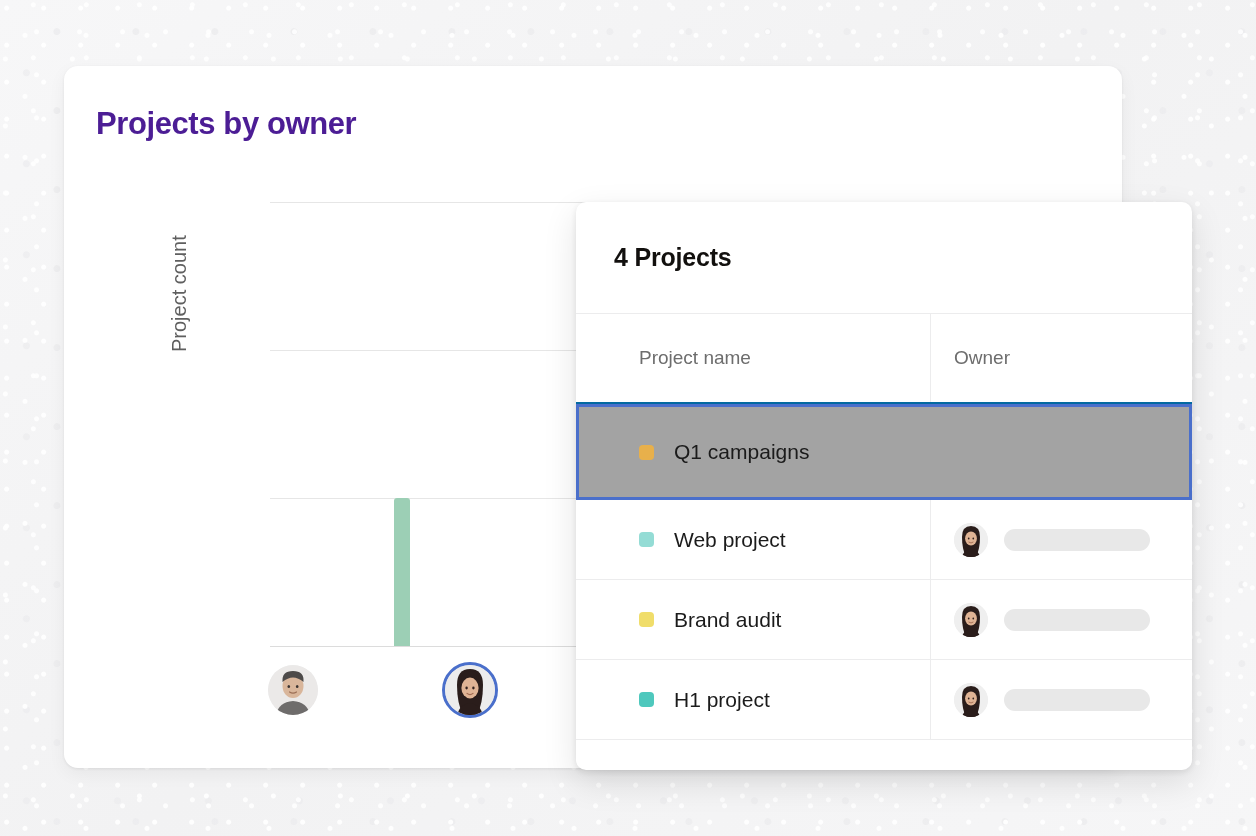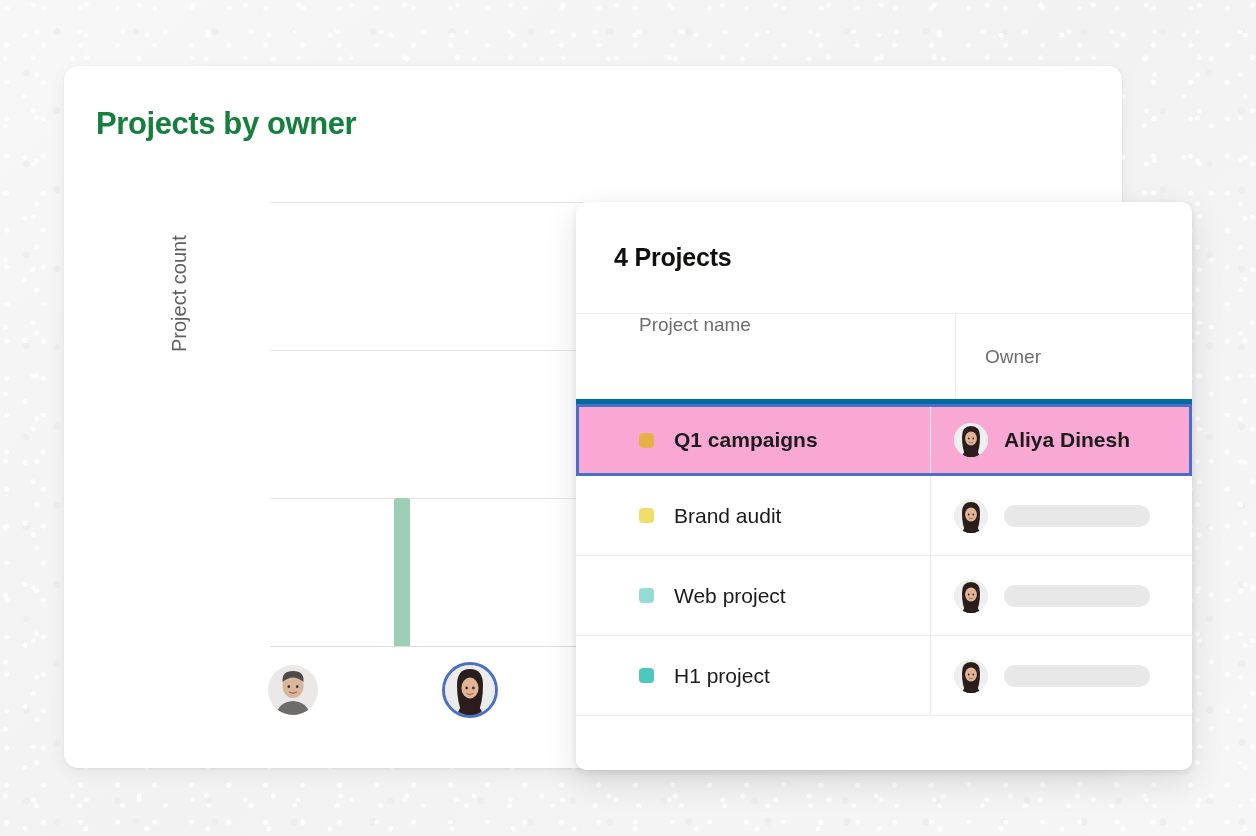--- a/index.html
+++ b/index.html
@@ -42,21 +42,21 @@
     box-shadow: 0 1px 3px rgba(0,0,0,.07), 0 6px 18px rgba(0,0,0,.05);
     overflow: hidden;
   }
 
   .chart-title {
     position: absolute;
     left: 32px;
     top: 40px;
     font-size: 31px;
     font-weight: 700;
-    color: #15803d;
+    color: #4c1d95;
     letter-spacing: -.4px;
   }
 
   
   .plot {
     position: absolute;
     left: 206px;   
     top: 136px;    
     width: 560px;
     height: 444px; 
@@ -133,49 +133,48 @@
     font-weight: 700;
     color: #12100e;
     letter-spacing: -.2px;
   }
 
   .table { width: 100%; }
 
   .table-head {
     display: flex;
     height: 90px;
-    border-bottom: 5px solid #0369a1;
-    gap: 25px;
+    align-items: center;
+    border-bottom: 2px solid #0369a1;
   }
   .th {
     font-size: 19px;
     color: #6d6d6d;
   }
   .th-name { width: 354px; padding-left: 63px; }
   .th-owner {
     flex: 1;
-    padding-left: 29px;
+    padding-left: 23px;
     border-left: 1px solid #ececed;
     height: 100%;
     display: flex;
     align-items: center;
   }
 
   .row {
     display: flex;
     height: 80px;
     align-items: stretch;
     border-bottom: 1px solid #ececed;
     position: relative;
   }
   .row.selected {
     border: 3px solid #4a6fcb;
-    background: #f9a8d4;
-    height: 72px;
-    font-weight: bold;
+    background: #a3a3a3;
+    height: 96px;
   }
 
   .cell-name {
     width: 354px;
     display: flex;
     align-items: center;
     padding-left: 63px;
     gap: 20px;
   }
   .row.selected .cell-name { width: 351px; padding-left: 60px; }
@@ -282,57 +281,44 @@
       <div class="th th-name">Project name</div>
       <div class="th th-owner">Owner</div>
     </div>
 
     <div id="rows">
         <div class="row selected">
           <div class="cell-name">
             <span class="proj-dot" style="background: rgb(232, 176, 75);"></span>
             <span class="proj-name">Q1 campaigns</span>
           </div>
-          <div class="cell-owner">
-            <div class="owner-avatar"><svg viewBox="0 0 34 34" width="34" height="34">
-                <circle cx="17" cy="17" r="17" fill="#efefef"></circle>
-                <path d="M17 3 q9 0 9 11 q0 12 -4 20 h-10 q-4 -8 -4 -20 q0 -11 9 -11z" fill="#2a1d1b"></path>
-                <ellipse cx="17" cy="15.5" rx="5.9" ry="7.1" fill="#e0b495"></ellipse>
-                <path d="M11.1 10.2 q5.9 -4.8 11.8 0 q.3 -6.2 -5.9 -6.2 q-6.2 0 -5.9 6.2z" fill="#2a1d1b"></path>
-                <ellipse cx="14.7" cy="15.5" rx=".85" ry="1" fill="#32221f"></ellipse>
-                <ellipse cx="19.3" cy="15.5" rx=".85" ry="1" fill="#32221f"></ellipse>
-                <path d="M14.9 19.2 q2.1 1.8 4.2 0" stroke="#a06a50" stroke-width=".9" fill="none" stroke-linecap="round"></path>
-                <path d="M8 34 q2 -7.5 9 -8.2 q7 .7 9 8.2z" fill="#2a1d1b"></path>
-              </svg></div>
-            <span class="owner-name">Aliya Dinesh</span>
-          </div>
         </div>
         <div class="row">
           <div class="cell-name">
-            <span class="proj-dot" style="background: rgb(240, 221, 106);"></span>
-            <span class="proj-name">Brand audit</span>
+            <span class="proj-dot" style="background: rgb(148, 220, 213);"></span>
+            <span class="proj-name">Web project</span>
           </div>
           <div class="cell-owner">
             <div class="owner-avatar"><svg viewBox="0 0 34 34" width="34" height="34">
                 <circle cx="17" cy="17" r="17" fill="#efefef"></circle>
                 <path d="M17 3 q9 0 9 11 q0 12 -4 20 h-10 q-4 -8 -4 -20 q0 -11 9 -11z" fill="#2a1d1b"></path>
                 <ellipse cx="17" cy="15.5" rx="5.9" ry="7.1" fill="#e0b495"></ellipse>
                 <path d="M11.1 10.2 q5.9 -4.8 11.8 0 q.3 -6.2 -5.9 -6.2 q-6.2 0 -5.9 6.2z" fill="#2a1d1b"></path>
                 <ellipse cx="14.7" cy="15.5" rx=".85" ry="1" fill="#32221f"></ellipse>
                 <ellipse cx="19.3" cy="15.5" rx=".85" ry="1" fill="#32221f"></ellipse>
                 <path d="M14.9 19.2 q2.1 1.8 4.2 0" stroke="#a06a50" stroke-width=".9" fill="none" stroke-linecap="round"></path>
                 <path d="M8 34 q2 -7.5 9 -8.2 q7 .7 9 8.2z" fill="#2a1d1b"></path>
               </svg></div>
             <div class="owner-placeholder"></div>
           </div>
         </div>
         <div class="row">
           <div class="cell-name">
-            <span class="proj-dot" style="background: rgb(148, 220, 213);"></span>
-            <span class="proj-name">Web project</span>
+            <span class="proj-dot" style="background: rgb(240, 221, 106);"></span>
+            <span class="proj-name">Brand audit</span>
           </div>
           <div class="cell-owner">
             <div class="owner-avatar"><svg viewBox="0 0 34 34" width="34" height="34">
                 <circle cx="17" cy="17" r="17" fill="#efefef"></circle>
                 <path d="M17 3 q9 0 9 11 q0 12 -4 20 h-10 q-4 -8 -4 -20 q0 -11 9 -11z" fill="#2a1d1b"></path>
                 <ellipse cx="17" cy="15.5" rx="5.9" ry="7.1" fill="#e0b495"></ellipse>
                 <path d="M11.1 10.2 q5.9 -4.8 11.8 0 q.3 -6.2 -5.9 -6.2 q-6.2 0 -5.9 6.2z" fill="#2a1d1b"></path>
                 <ellipse cx="14.7" cy="15.5" rx=".85" ry="1" fill="#32221f"></ellipse>
                 <ellipse cx="19.3" cy="15.5" rx=".85" ry="1" fill="#32221f"></ellipse>
                 <path d="M14.9 19.2 q2.1 1.8 4.2 0" stroke="#a06a50" stroke-width=".9" fill="none" stroke-linecap="round"></path>

